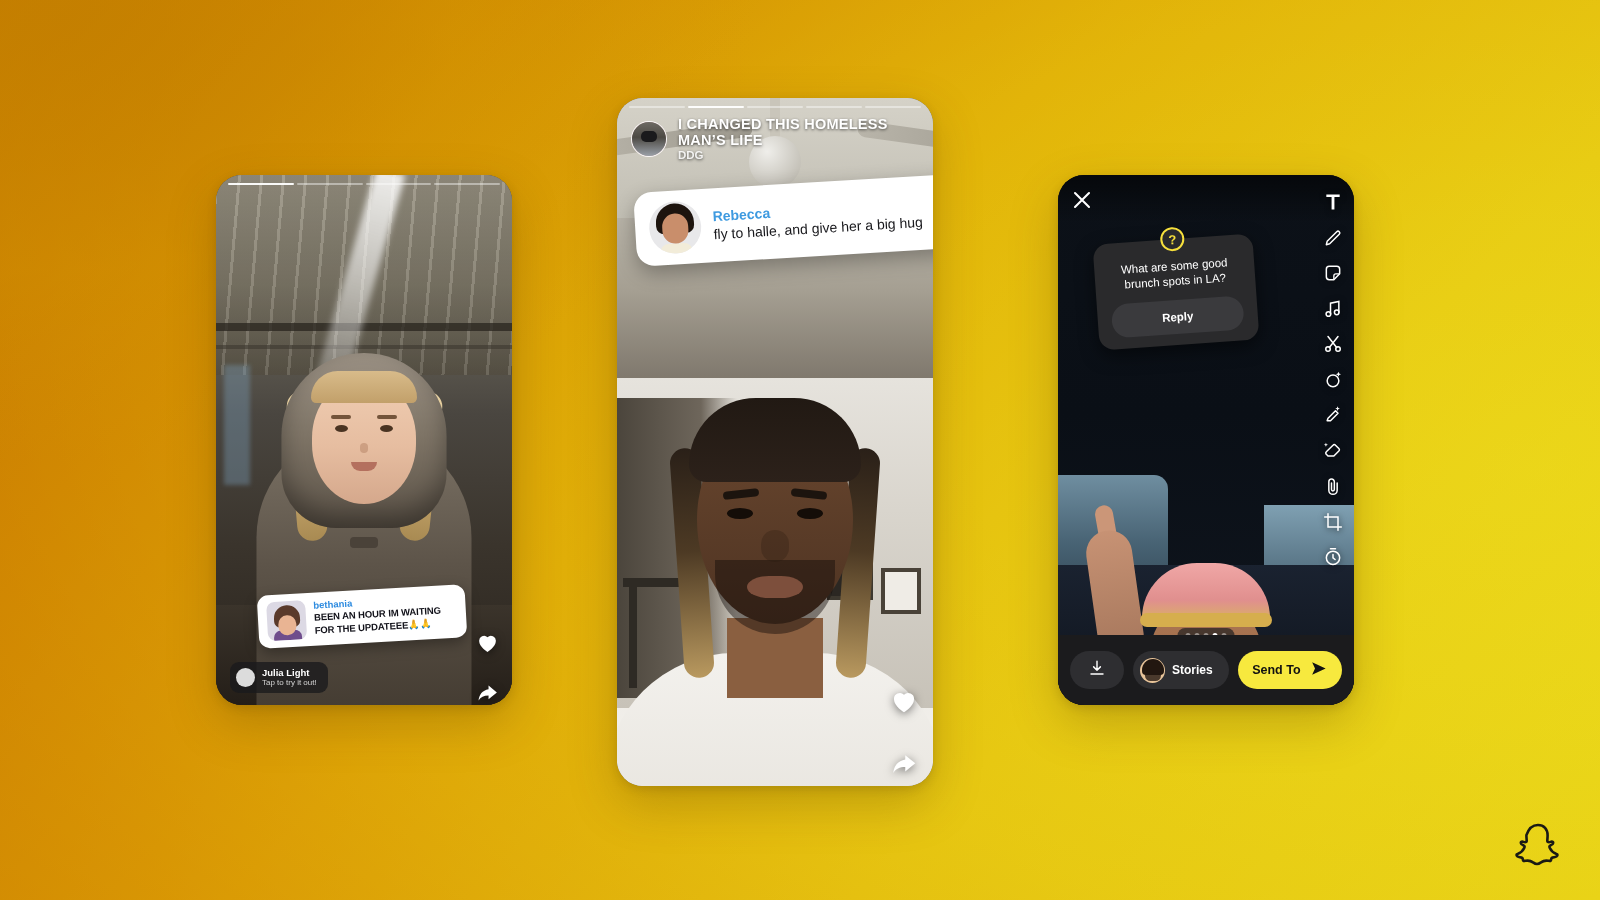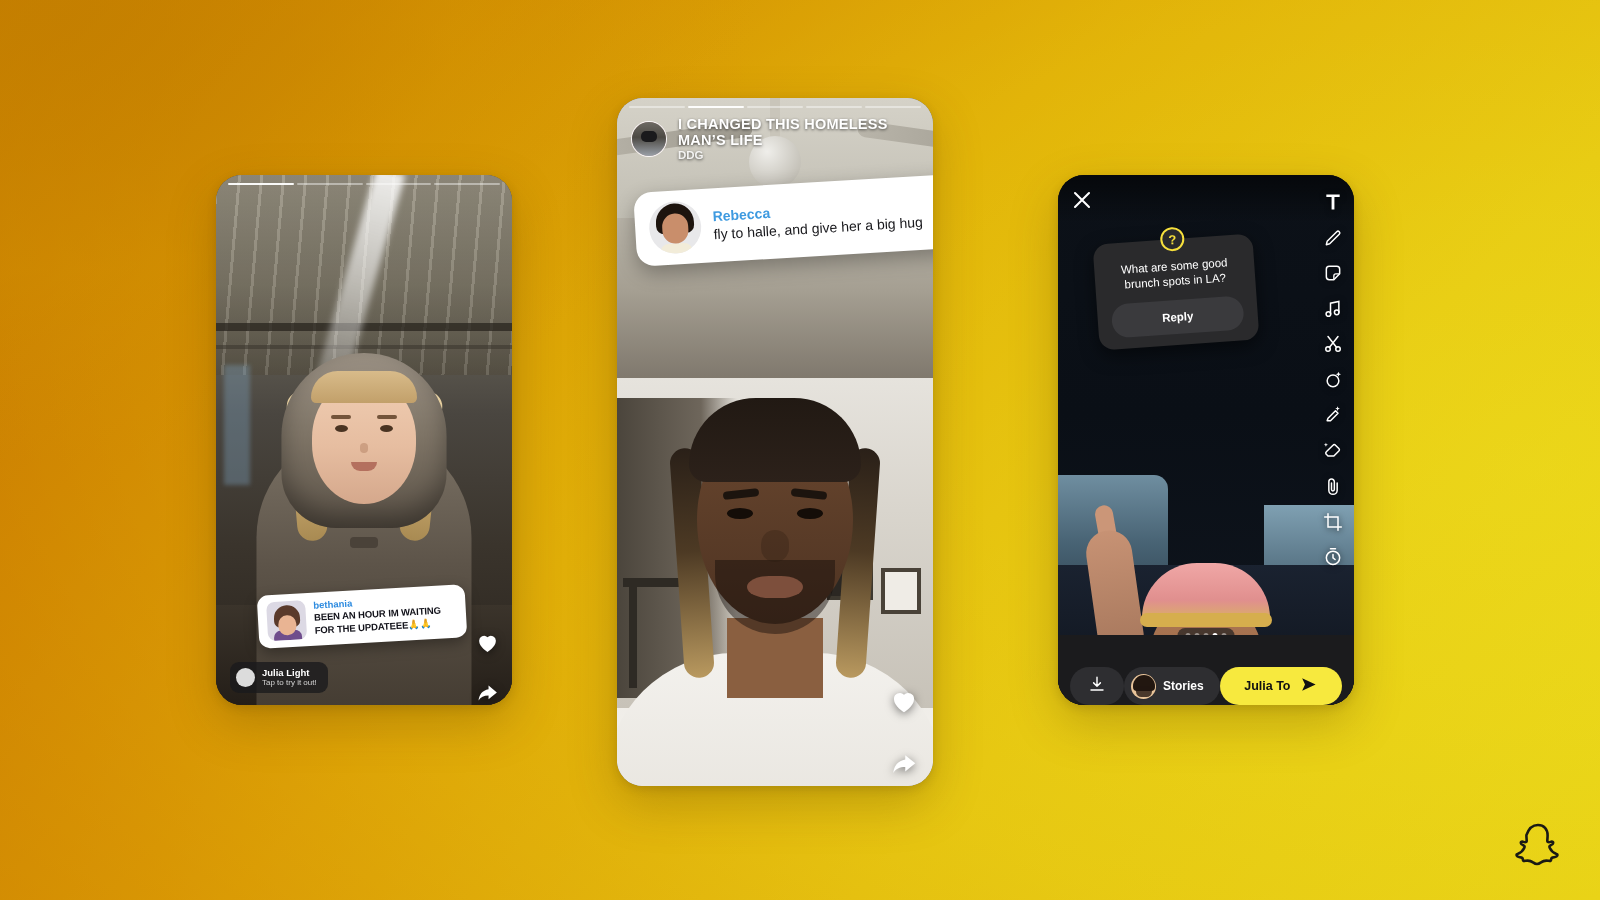--- a/index.html
+++ b/index.html
@@ -283,21 +283,21 @@
     color:#fff; font-size:11.5px; font-weight:700; cursor:pointer;
   }
 
   .dots { position:absolute; left:50%; transform:translateX(-50%); bottom:62px; display:flex; gap:4px; background:rgba(30,30,32,.7); padding:5px 8px; border-radius:10px; }
   .dot { width:5px; height:5px; border-radius:50%; background:rgba(255,255,255,.45); }
   .dot.on { background:#fff; }
 
   .p3-bottom {
     position:absolute; left:0; right:0; bottom:0; height:70px;
     background:#1b1b1d;
-    display:flex; align-items:flex-end; padding:0 12px;
+    display:flex; align-items:center; gap:9px; padding:0 12px;
   }
   .pill {
     height:38px; border-radius:19px; background:#2e2e31;
     display:flex; align-items:center; justify-content:center; gap:7px;
     cursor:pointer;
   }
   .pill.save { width:54px; }
   .pill.stories { padding:0 16px 0 7px; }
   .st-av { width:25px; height:25px; border-radius:50%; background:#e8c49a; position:relative; overflow:hidden; flex:none; }
   .st-av::before { content:""; position:absolute; left:50%; margin-left:-11px; top:1px; width:22px; height:16px; border-radius:11px 11px 4px 4px; background:#221710; }
@@ -565,21 +565,21 @@
           <svg width="18" height="18" viewBox="0 0 24 24">
               <path fill="none" stroke="#fff" stroke-width="1.9" stroke-linecap="round" stroke-linejoin="round" d="M12 3v12m0 0l-4.5-4.5M12 15l4.5-4.5M4 20h16"></path>
             </svg>
         </span>
       </div>
       <div class="pill stories">
         <div class="st-av"></div>
         <span class="pill-label">Stories</span>
       </div>
       <div class="send-btn">
-        <span class="send-label">Julia To</span>
+        <span class="send-label">Send To</span>
         <span>
           <svg width="19" height="19" viewBox="0 0 24 24">
               <path fill="#111" d="M4 4l17 8-17 8 3.6-8z"></path>
             </svg>
         </span>
       </div>
     </div>
   </div>
 </div>
 

